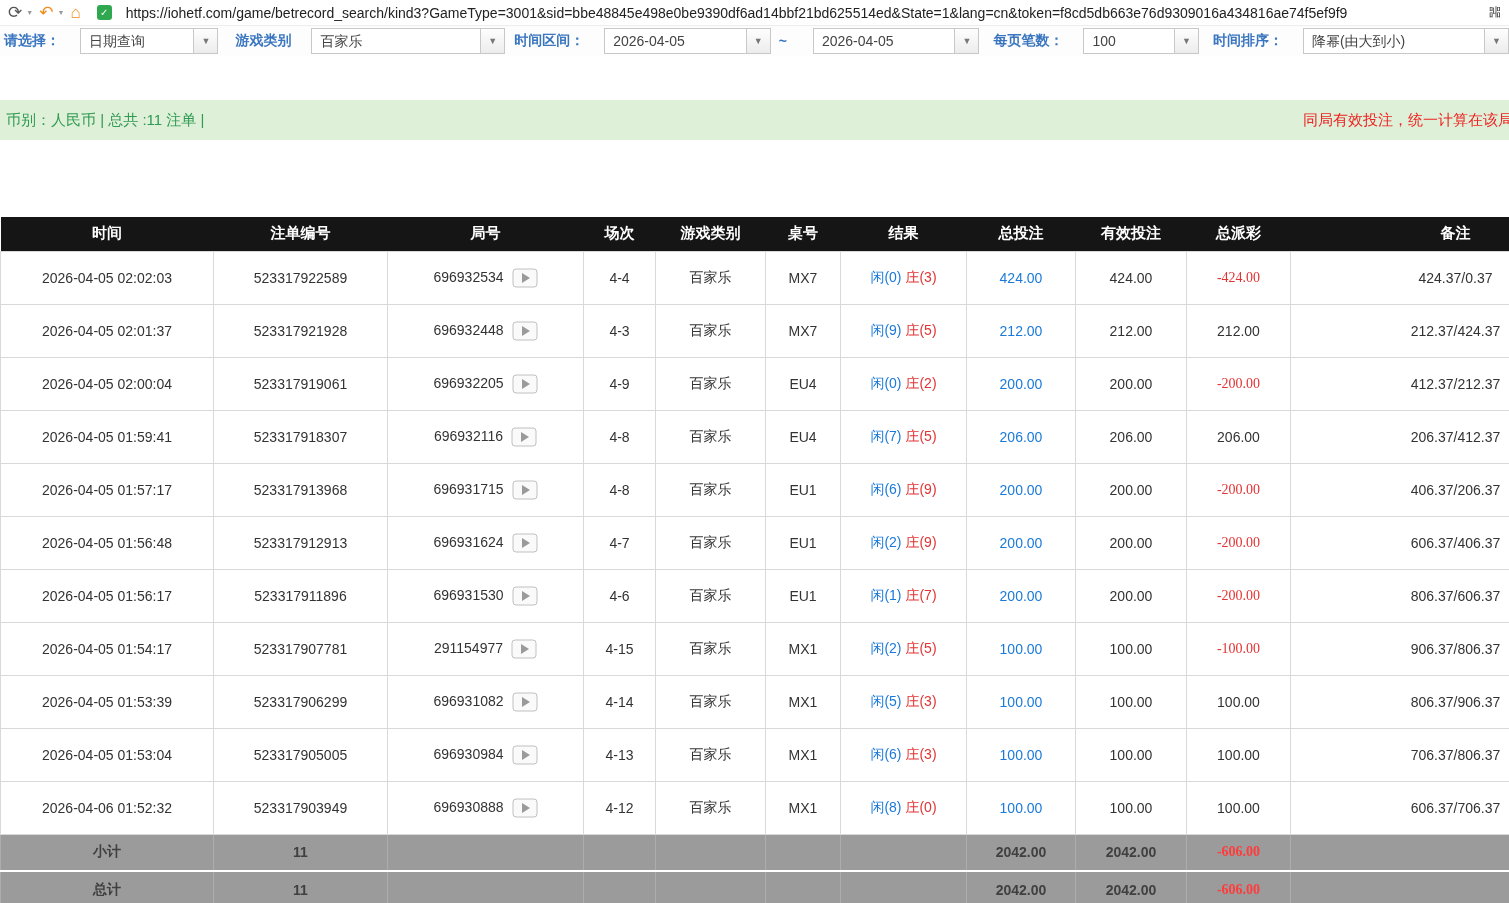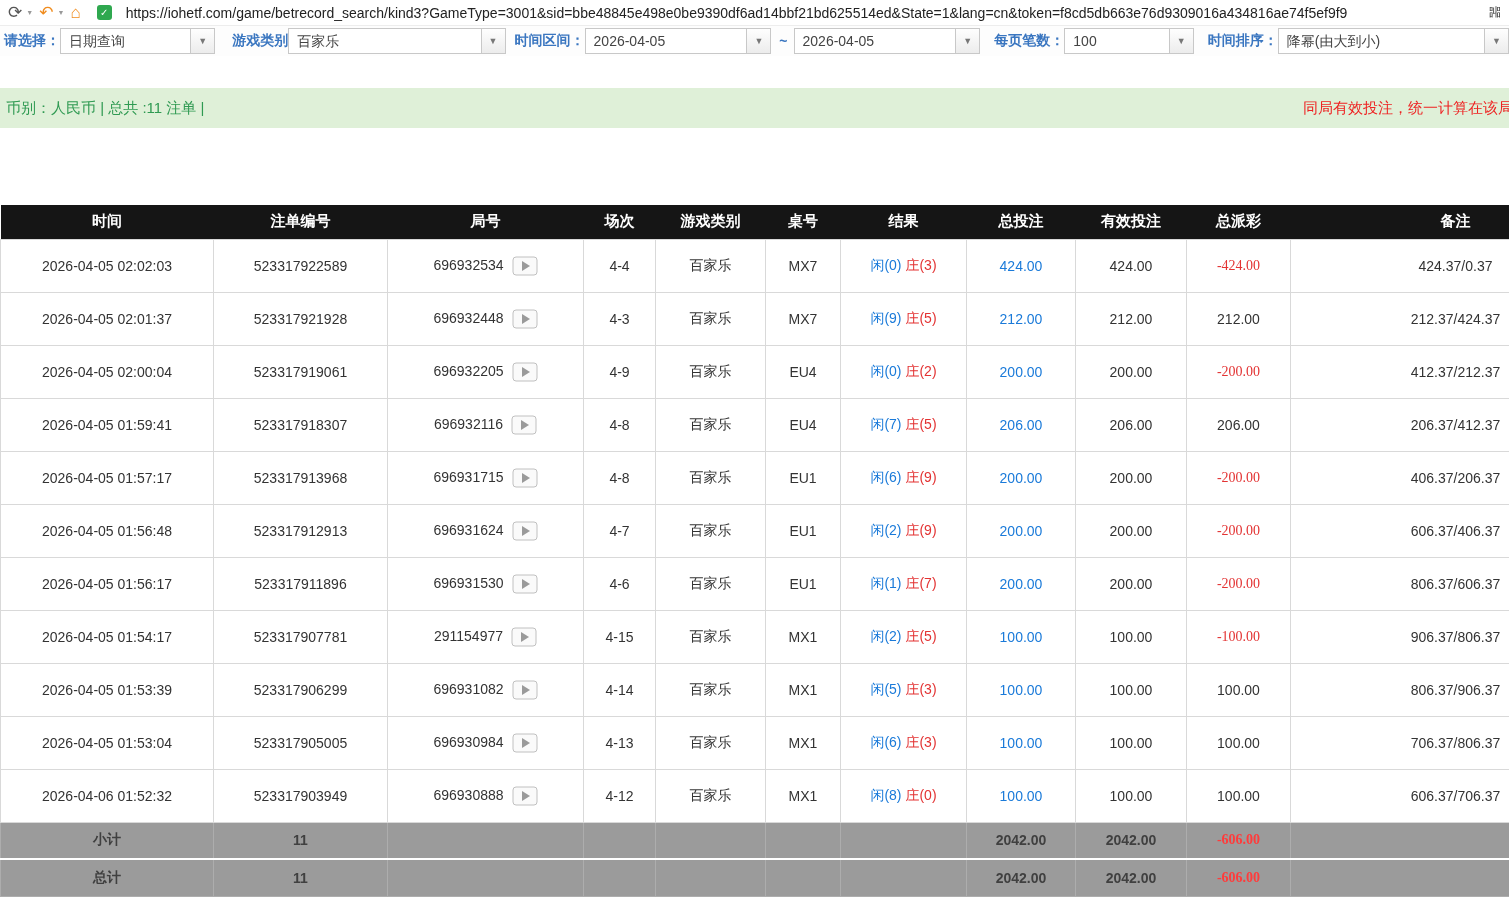--- a/index.html
+++ b/index.html
@@ -17,30 +17,30 @@
     font-size: 10px; line-height: 15px; text-align: center; margin-left: 10px; flex: none; }
   .url-text { font-size: 14px; color: #222; margin-left: 8px; white-space: nowrap;
     overflow: hidden; flex: 1; }
   .right-glyph { font-size: 12px; color: #333; flex: none; }
 
   
   .filter-bar { height: 30px; display: flex; align-items: center; padding-left: 4px;
     background: #fdfdfd; white-space: nowrap; }
   .f-label { color: #3a76c0; font-size: 14px; font-weight: 700; }
   .dd { display: inline-flex; align-items: stretch; height: 26px; border: 1px solid #c8c8c8;
-    background: #fff; margin-left: 0; cursor: pointer; }
+    background: #fff; margin-left: 20px; cursor: pointer; }
   .dd-value { flex: 1; font-size: 14px; color: #444; line-height: 24px; padding-left: 8px;
     overflow: hidden; }
   .dd-btn { width: 24px; border-left: 1px solid #c8c8c8;
     background: linear-gradient(#fefefe, #ececec); display: flex; align-items: center;
     justify-content: center; font-size: 9px; color: #777; flex: none; }
   .tilde { color: #3a76c0; font-size: 14px; margin: 0 6px 0 8px; font-weight: 700; }
 
   
-  .green-bar { margin-top: 32px; height: 40px; background: #dff0d8; display: flex;
+  .green-bar { margin-top: 44px; height: 40px; background: #dff0d8; display: flex;
     align-items: center; justify-content: space-between; padding-left: 6px; }
   .green-left { color: #2f9a52; font-size: 15px; }
   .green-right { color: #ee2222; font-size: 15px; margin-right: -4px; white-space: nowrap; }
 
   
   table { border-collapse: collapse; table-layout: fixed; width: 1620px; margin-top: 77px;
     font-size: 14px; color: #333; }
   thead th { background: #151515; color: #fff; height: 34px; font-size: 15px;
     font-weight: 700; text-align: center; border: none; }
   tbody td { border: 1px solid #d9d9d9; height: 53px; text-align: center; }

